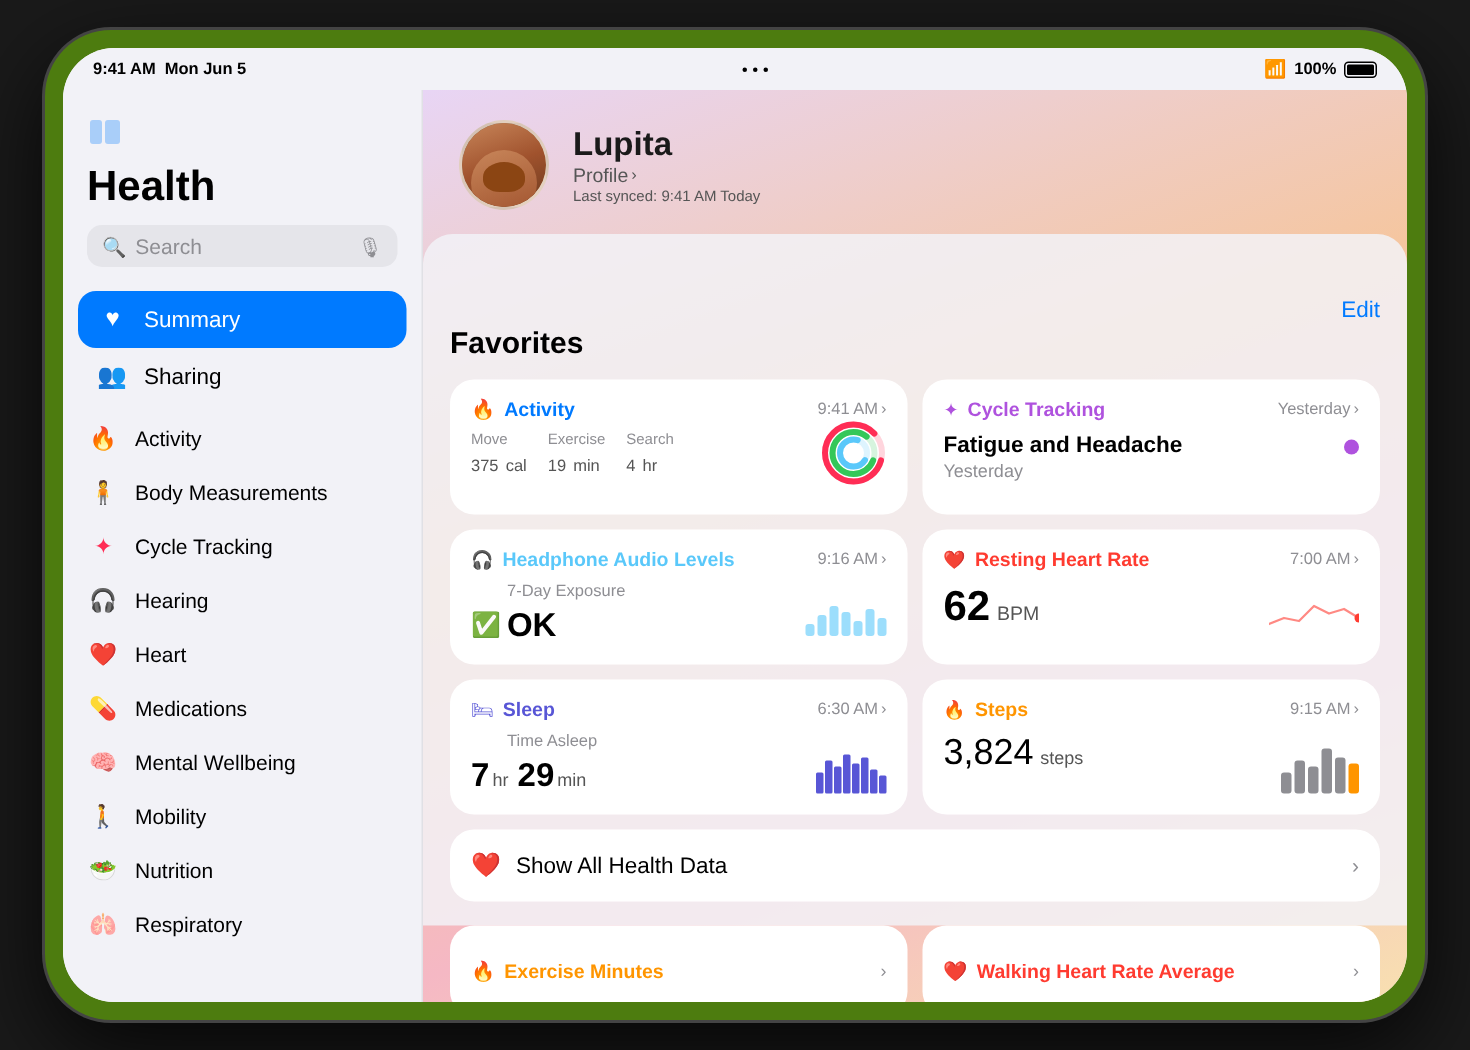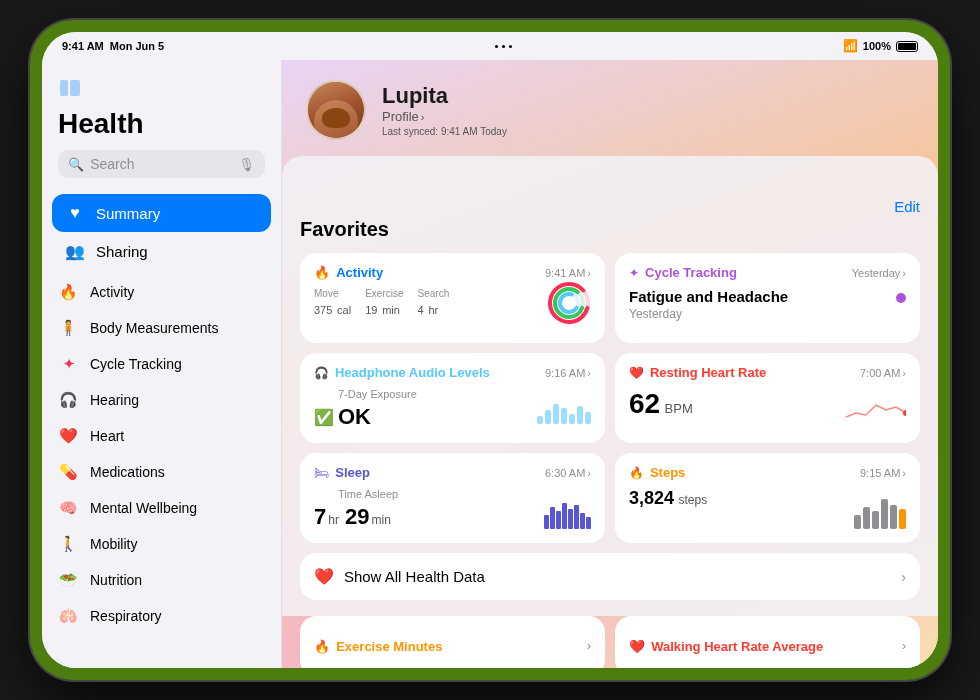--- a/index.html
+++ b/index.html
@@ -272,21 +272,21 @@
     .hr-sparkline { position: absolute; right: 14px; bottom: 14px; }
 
     
     .sleep-data { display: flex; align-items: baseline; gap: 0; }
     .sleep-value { font-size: 22px; font-weight: 700; color: #000; }
     .sleep-unit { font-size: 12px; color: #555; margin-left: 2px; }
     .sleep-bars { position: absolute; right: 14px; bottom: 14px; display: flex; gap: 1px; align-items: flex-end; height: 28px; }
     .sleep-bar { width: 5px; border-radius: 1px; background: #5856d6; }
 
     
-    .steps-value { font-size: 18px; font-weight: 700; color: #000; }
+    .steps-value { font-size: 24px; font-weight: 400; color: #000; }
     .steps-unit { font-size: 12px; color: #555; }
     .steps-bars { position: absolute; right: 14px; bottom: 14px; display: flex; gap: 2px; align-items: flex-end; height: 32px; }
     .steps-bar { width: 7px; border-radius: 2px; }
 
     .show-all-row {
       display: flex;
       align-items: center;
       background: #fff;
       border-radius: 16px;
       padding: 14px;

